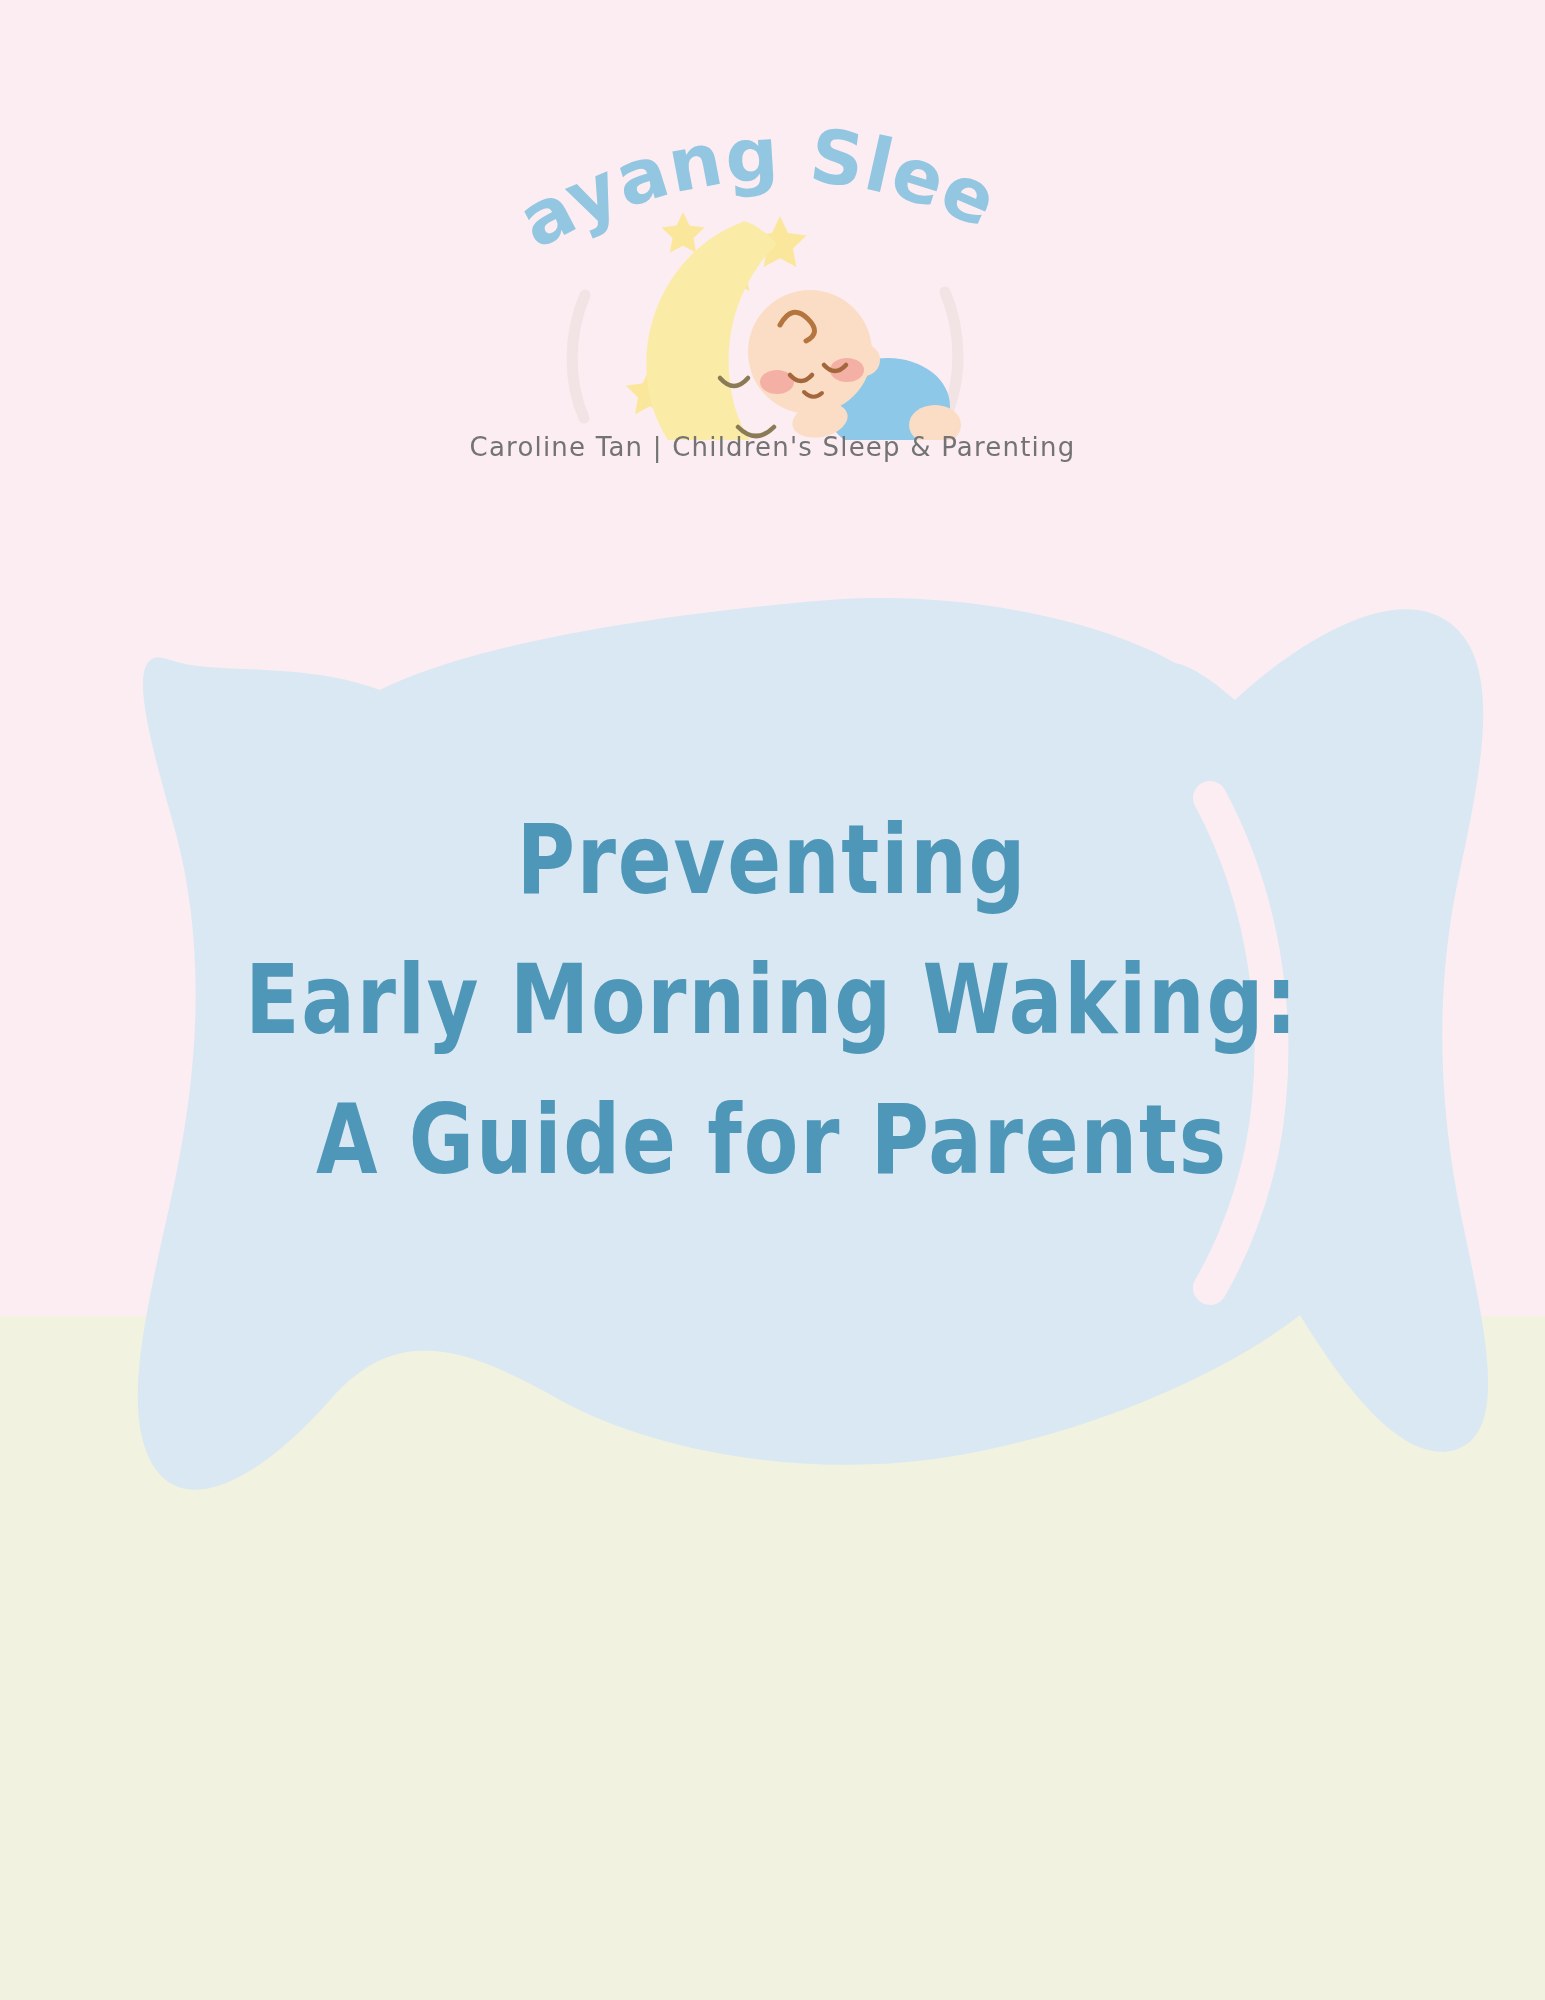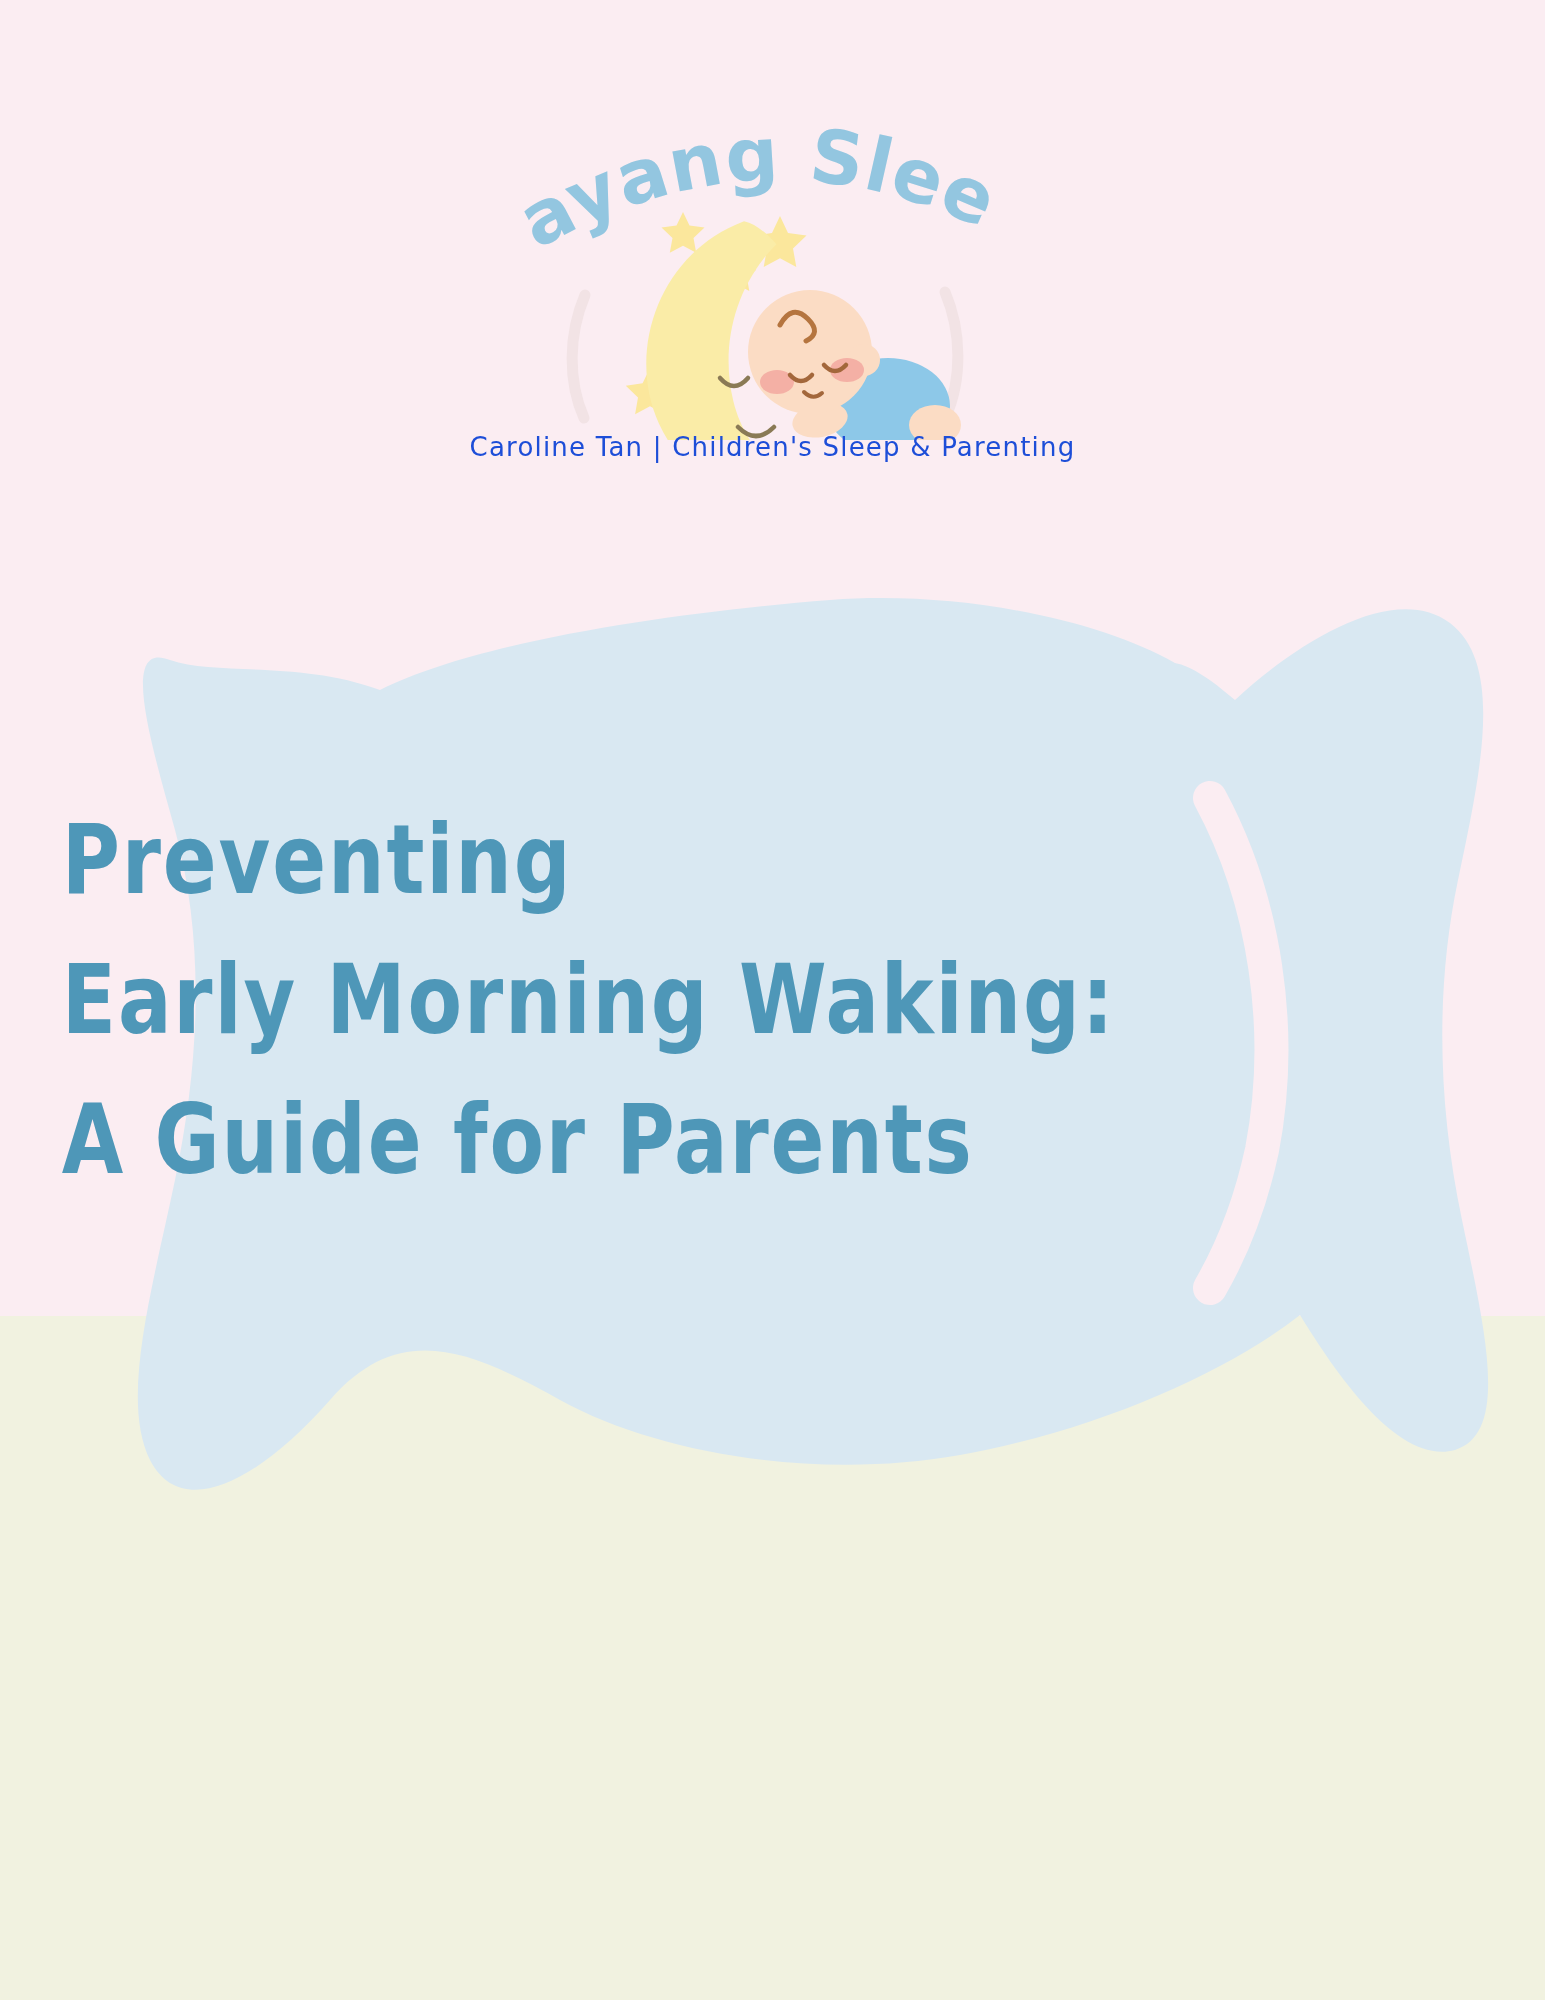--- a/index.html
+++ b/index.html
@@ -29,31 +29,31 @@
   .logo-block{
     position:absolute;left:0;top:0;width:1545px;height:500px;
   }
   .logo-svg{position:absolute;left:480px;top:120px;}
   .logo-tagline{
     position:absolute;left:0;top:432px;width:1545px;
     text-align:center;
     font-family:"DejaVu Sans", sans-serif;
     font-size:26px;
     letter-spacing:1.2px;
-    color:#1d4ed8;
+    color:#737373;
     white-space:nowrap;
   }
 
   
   .pillow-layer{position:absolute;left:0;top:0;width:1545px;height:2000px;}
 
   
   .title-block{
     position:absolute;left:0;top:790px;width:1544px;
-    text-align:left;
+    text-align:center;
     z-index:5;
   }
   .title-line{
     font-family:"DejaVu Sans Condensed","DejaVu Sans", sans-serif;
     font-weight:bold;
     color:#4E97B8;
     font-size:96px;
     line-height:140px;
     letter-spacing:2px;
     transform:scaleX(0.92);

